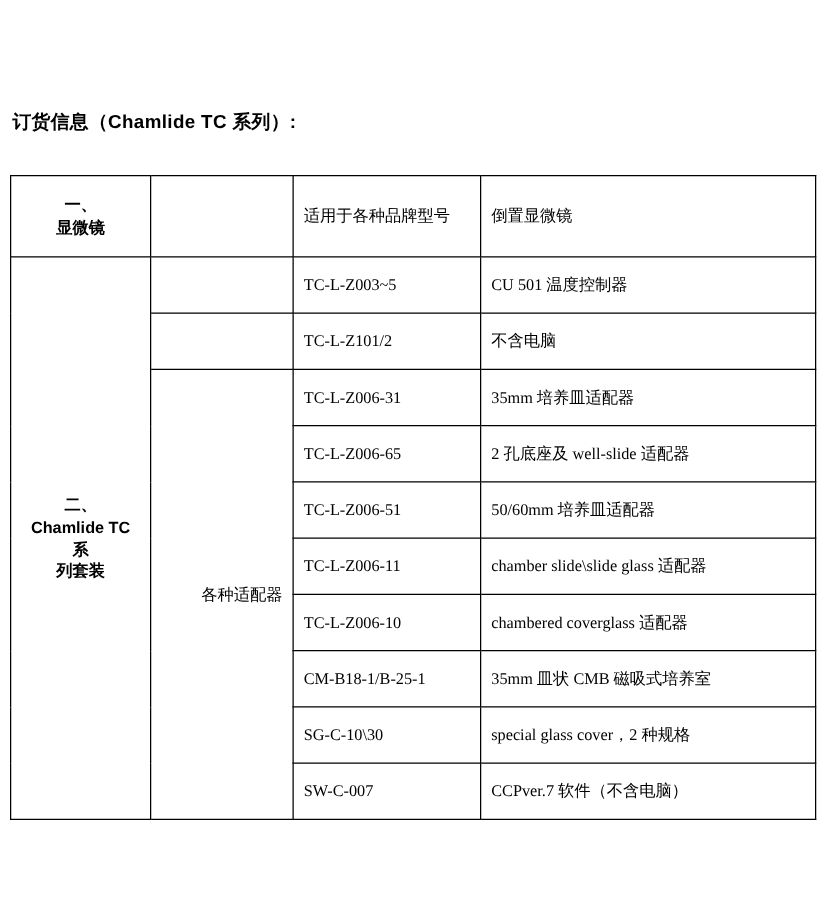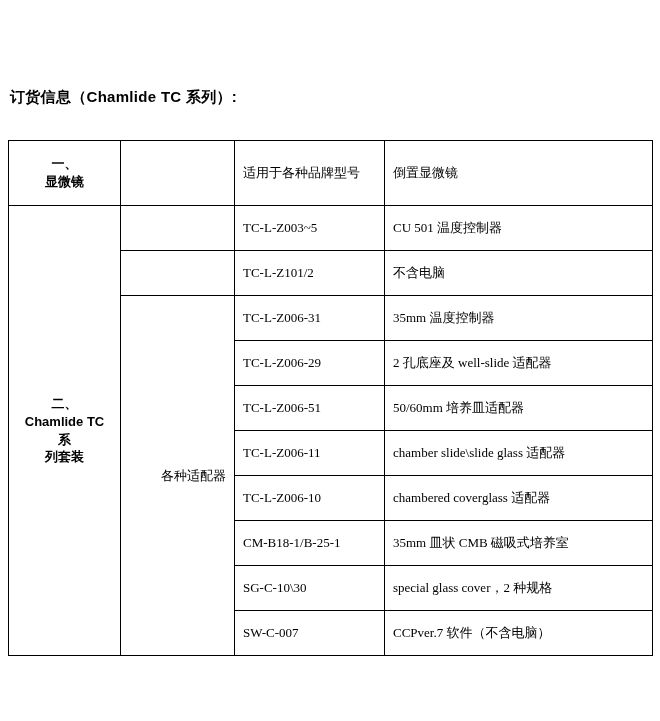--- a/index.html
+++ b/index.html
@@ -131,25 +131,25 @@
 
       <tr>
         <td class="tall"></td>
         <td class="model tall">TC-L-Z101/2</td>
         <td class="desc tall">不含电脑</td>
       </tr>
 
       <tr>
         <td class="adapters-label" rowspan="8">各种适配器</td>
         <td class="model big tall">TC-L-Z006-31</td>
-        <td class="desc big tall">35mm 温度控制器</td>
+        <td class="desc big tall">35mm 培养皿适配器</td>
       </tr>
 
       <tr>
-        <td class="model tall">TC-L-Z006-29</td>
+        <td class="model tall">TC-L-Z006-65</td>
         <td class="desc tall">2 孔底座及 well-slide 适配器</td>
       </tr>
 
       <tr>
         <td class="model tall">TC-L-Z006-51</td>
         <td class="desc tall">50/60mm 培养皿适配器</td>
       </tr>
 
       <tr>
         <td class="model tall">TC-L-Z006-11</td>

